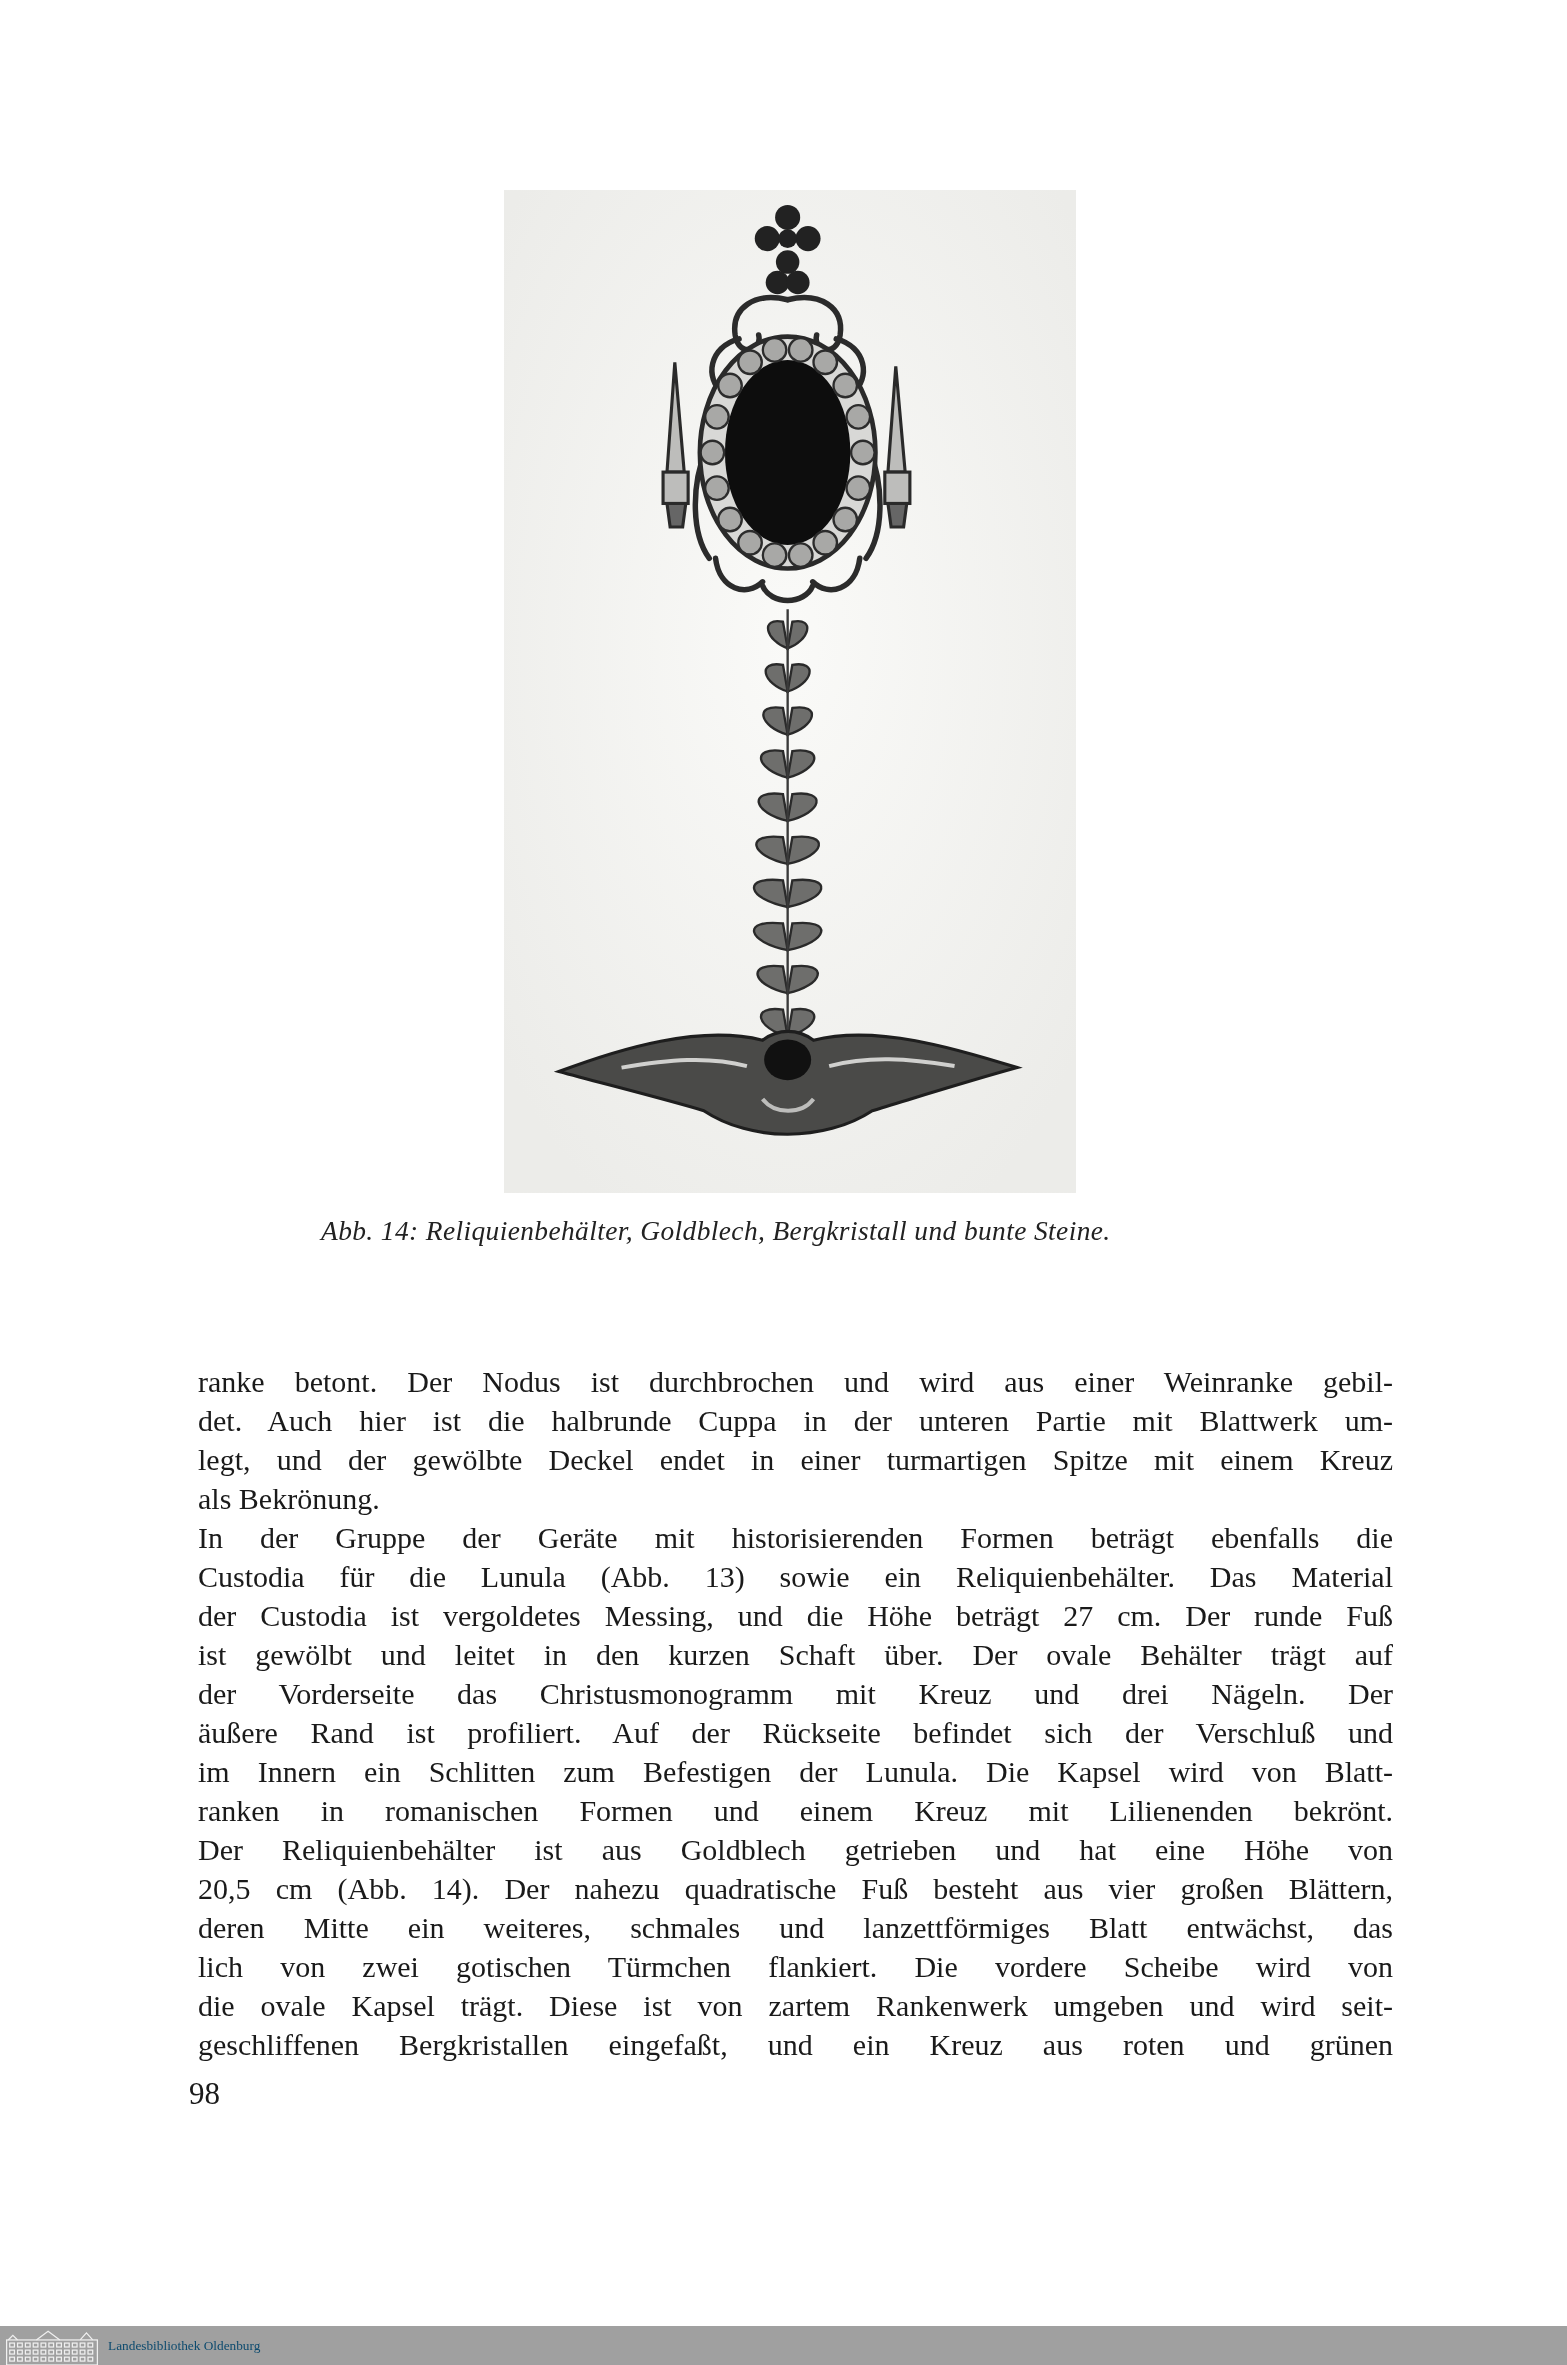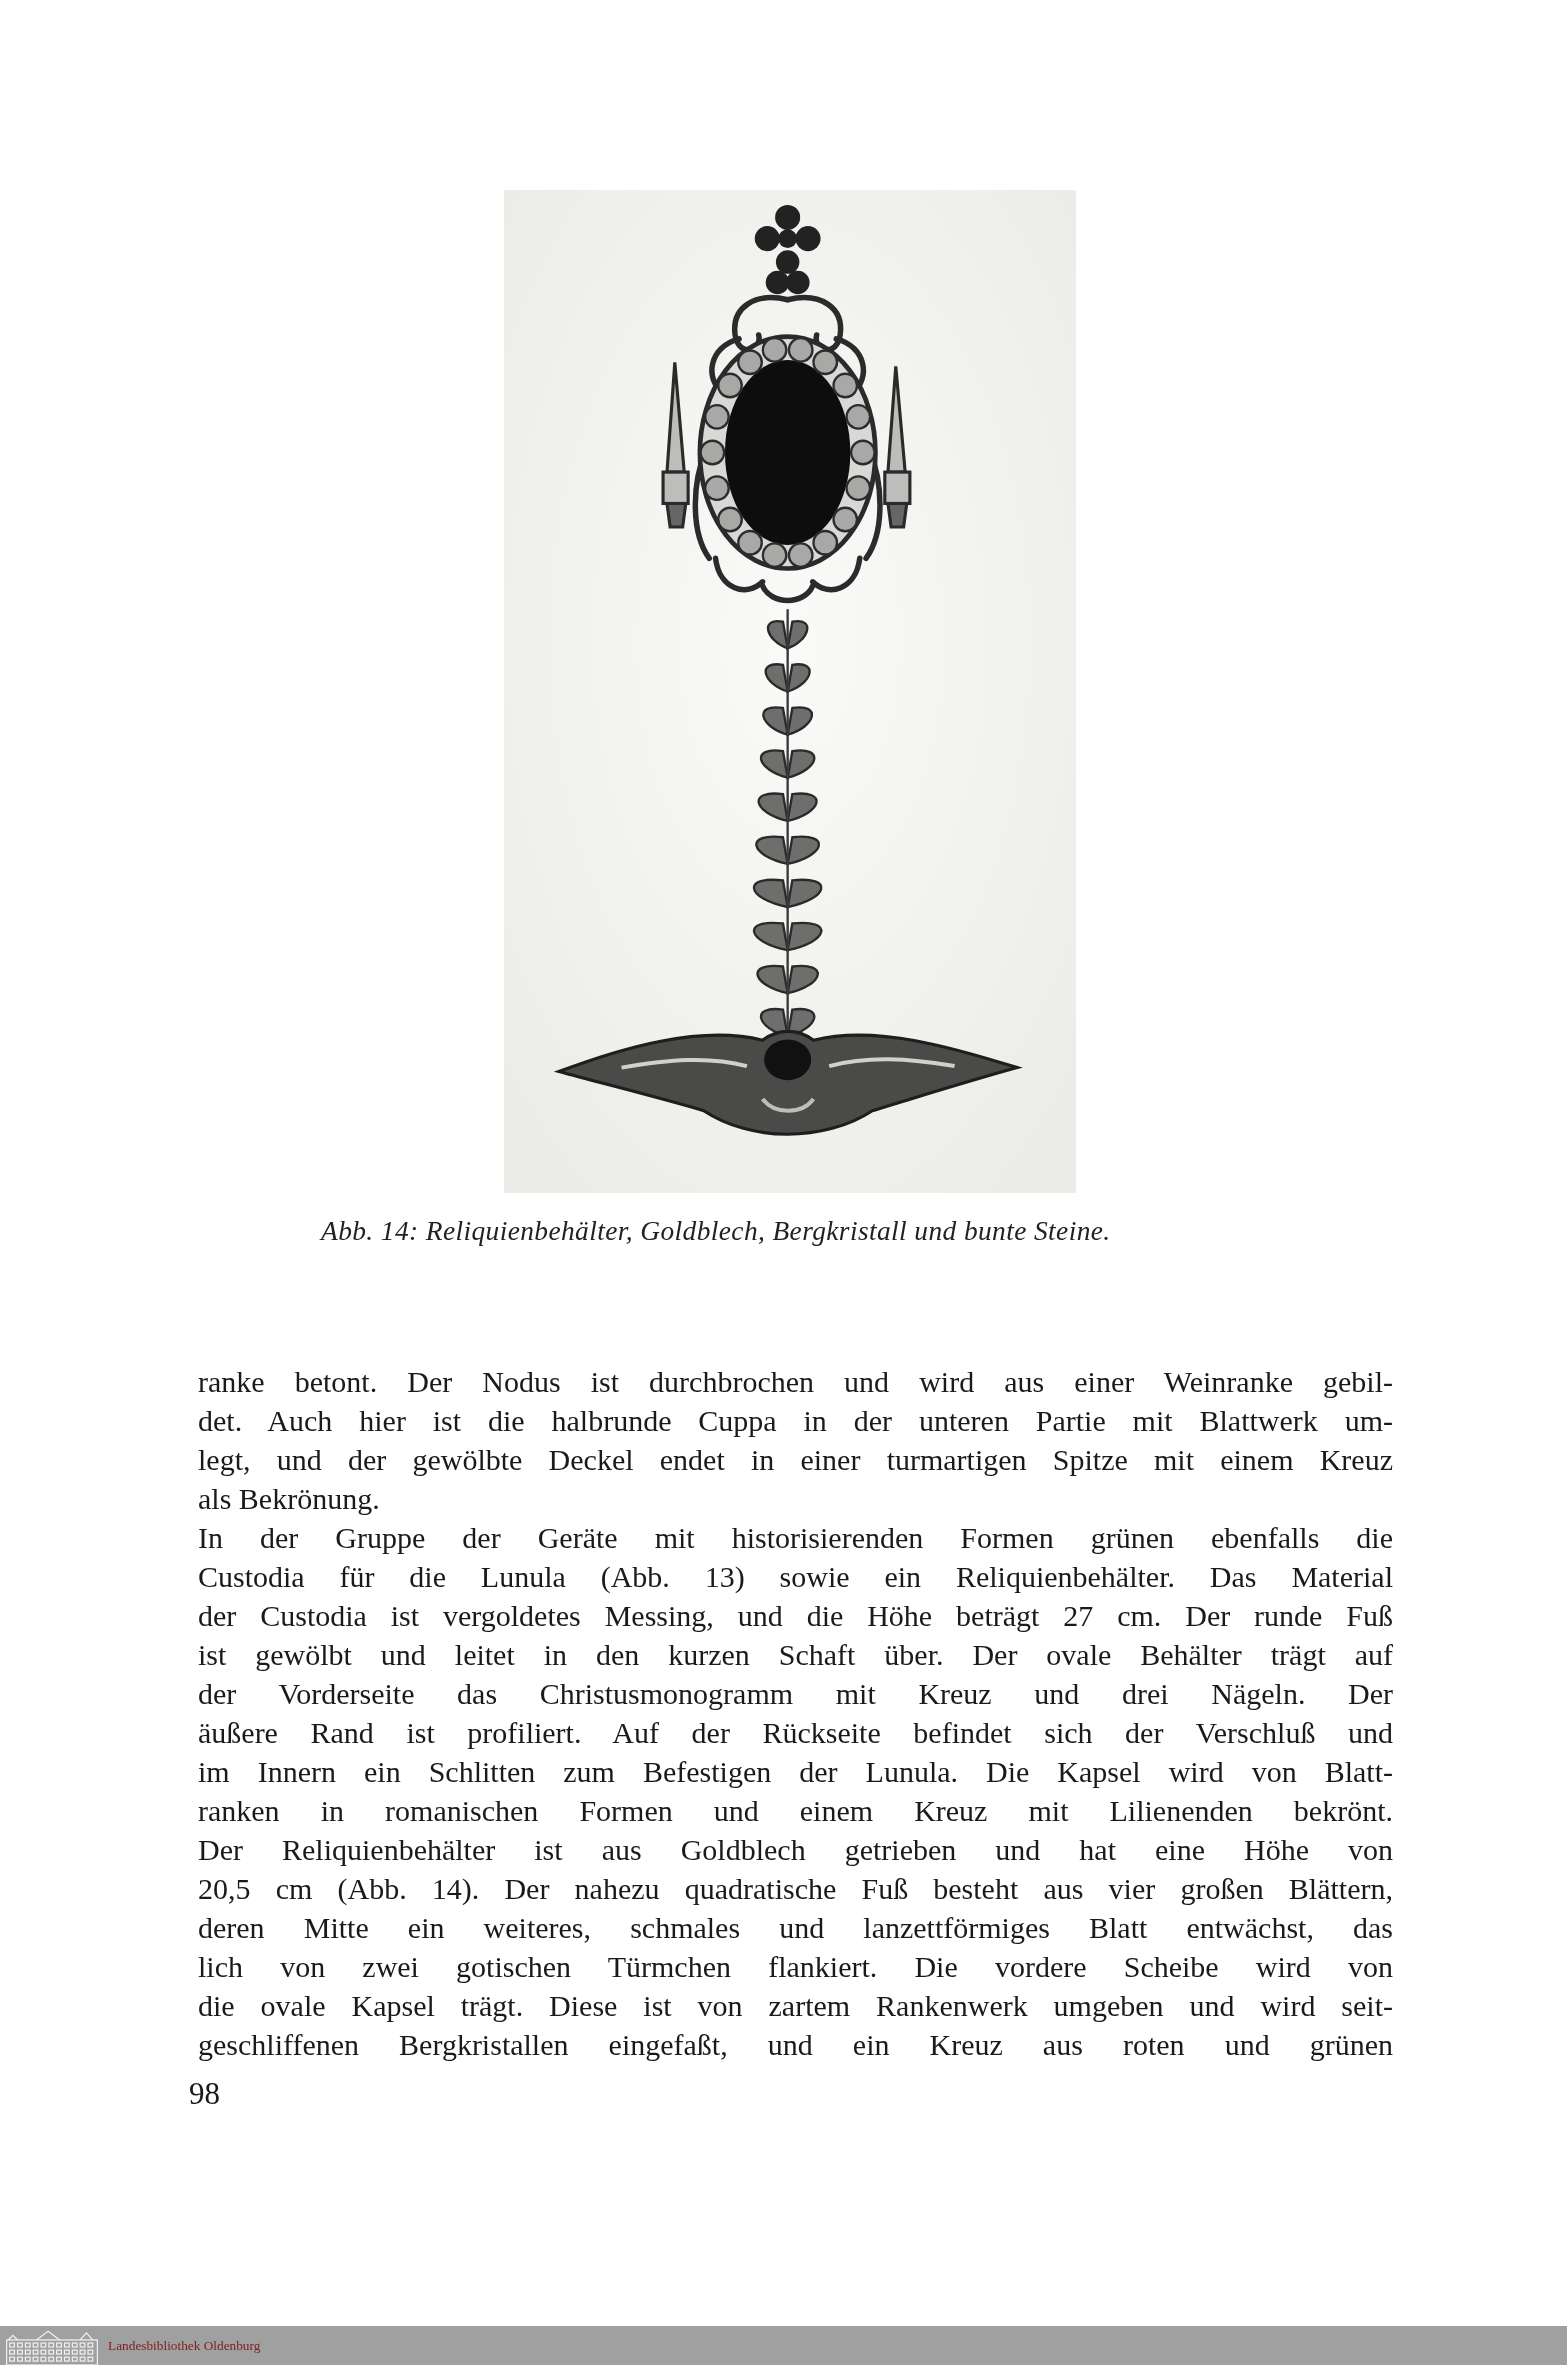--- a/index.html
+++ b/index.html
@@ -37,21 +37,21 @@
   }
   .footer-bar {
     position: absolute; left: 0; top: 2326px; width: 1568px; height: 39px;
     background: #a0a0a0; display: flex; align-items: center;
   }
   .footer-logo { width: 94px; height: 36px; margin-left: 4.7px; margin-top: 3.1px; }
   .footer-logo svg { width: 100%; height: 100%; display: block; }
   .footer-label {
     margin-left: 9.4px;
     font-family: "Liberation Serif", "DejaVu Serif", serif;
-    font-size: 13.3px; color: #7f1d1d;
+    font-size: 13.3px; color: #0c4a6e;
   }
 </style>
 </head>
 <body>
 
 <div class="photo">
   <svg viewBox="0 0 730 1280" xmlns="http://www.w3.org/2000/svg">
     <defs>
       <radialGradient id="bgGlow" cx="50%" cy="45%" r="65%">
         <stop offset="0%" stop-color="#fafaf8"></stop>
@@ -157,21 +157,21 @@
   </svg>
 </div>
 
 <div class="caption">Abb. 14: Reliquienbehälter, Goldblech, Bergkristall und bunte Steine.</div>
 
 <div class="body-text" id="bodyText">
     <div class="body-line">ranke betont. Der Nodus ist durchbrochen und wird aus einer Weinranke gebil-</div>
     <div class="body-line">det. Auch hier ist die halbrunde Cuppa in der unteren Partie mit Blattwerk um-</div>
     <div class="body-line">legt, und der gewölbte Deckel endet in einer turmartigen Spitze mit einem Kreuz</div>
     <div class="body-line last-of-para">als Bekrönung.</div>
-    <div class="body-line">In der Gruppe der Geräte mit historisierenden Formen grünen ebenfalls die</div>
+    <div class="body-line">In der Gruppe der Geräte mit historisierenden Formen beträgt ebenfalls die</div>
     <div class="body-line">Custodia für die Lunula (Abb. 13) sowie ein Reliquienbehälter. Das Material</div>
     <div class="body-line">der Custodia ist vergoldetes Messing, und die Höhe beträgt 27 cm. Der runde Fuß</div>
     <div class="body-line">ist gewölbt und leitet in den kurzen Schaft über. Der ovale Behälter trägt auf</div>
     <div class="body-line">der Vorderseite das Christusmonogramm mit Kreuz und drei Nägeln. Der</div>
     <div class="body-line">äußere Rand ist profiliert. Auf der Rückseite befindet sich der Verschluß und</div>
     <div class="body-line">im Innern ein Schlitten zum Befestigen der Lunula. Die Kapsel wird von Blatt-</div>
     <div class="body-line">ranken in romanischen Formen und einem Kreuz mit Lilienenden bekrönt.</div>
     <div class="body-line">Der Reliquienbehälter ist aus Goldblech getrieben und hat eine Höhe von</div>
     <div class="body-line">20,5 cm (Abb. 14). Der nahezu quadratische Fuß besteht aus vier großen Blättern,</div>
     <div class="body-line">deren Mitte ein weiteres, schmales und lanzettförmiges Blatt entwächst, das</div>

